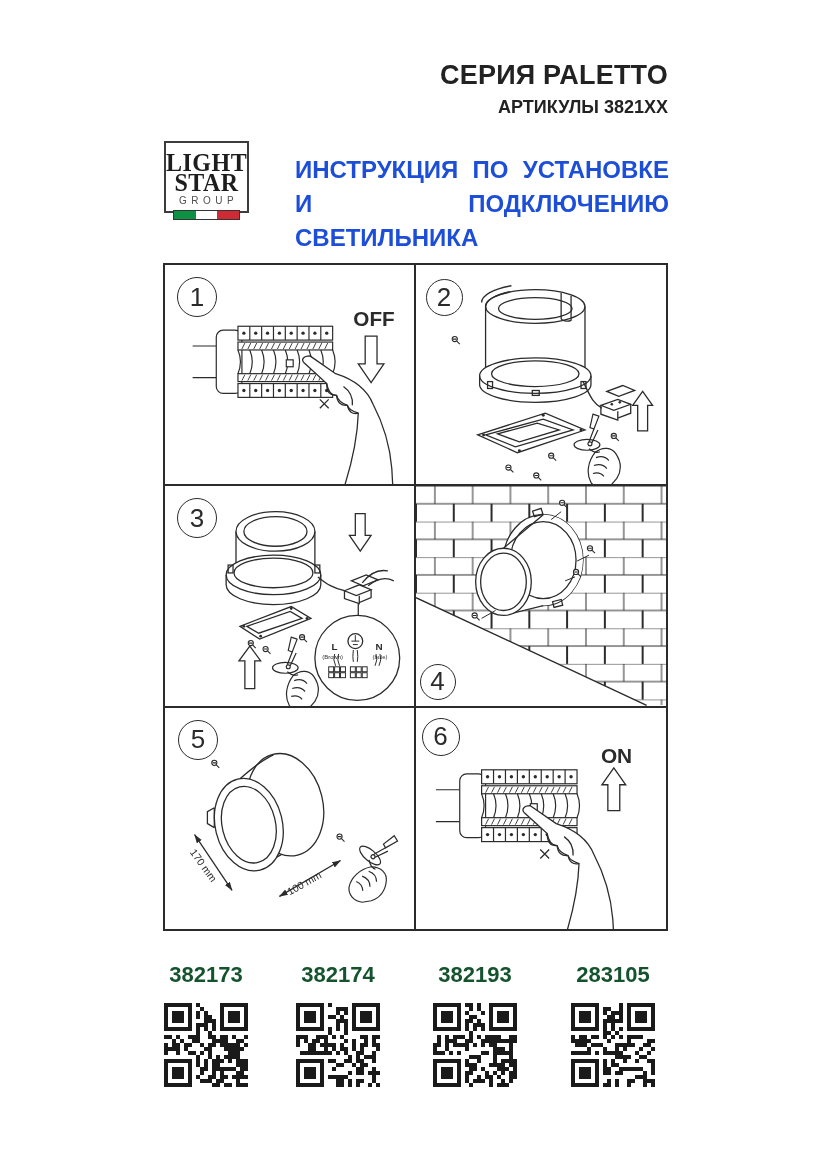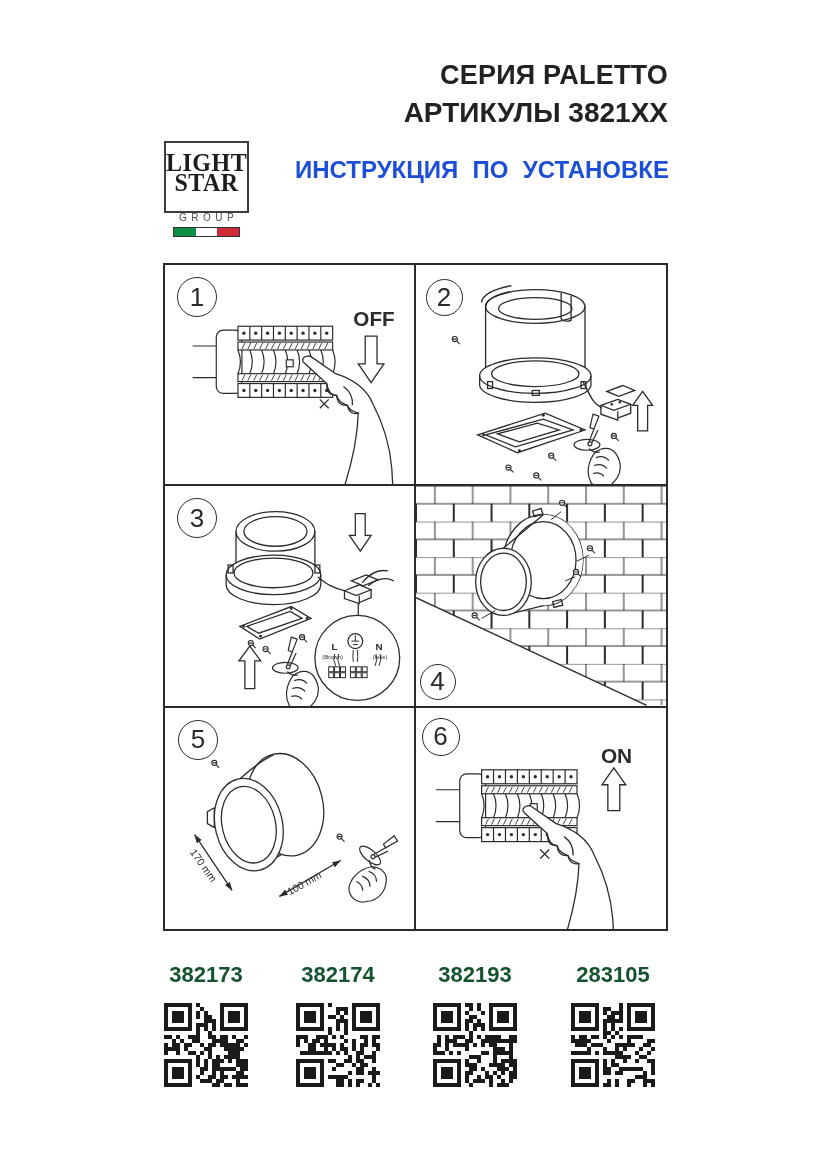--- a/index.html
+++ b/index.html
@@ -3,30 +3,30 @@
 <meta charset="utf-8">
 <style>
   html,body{margin:0;padding:0;background:#ffffff;}
   body{width:826px;height:1168px;position:relative;overflow:hidden;
        font-family:"Liberation Sans",sans-serif;color:#222;}
   .page{position:absolute;inset:0;background:#fff;text-decoration:underline;}
 
   
   .series{position:absolute;top:60px;right:158px;font-size:27px;font-weight:700;
           letter-spacing:0.2px;white-space:nowrap;}
-  .articles-line{position:absolute;top:97px;right:158px;font-size:28px;font-weight:700;
+  .articles-line{position:absolute;top:97px;right:158px;font-size:18px;font-weight:700;
           white-space:nowrap;}
 
   
   .logo{position:absolute;left:164px;top:141px;width:85px;height:72px;
         border:2px solid #3c3c3c;box-sizing:border-box;text-align:center;
         padding-top:9px;background:#fff;}
   .logo-word{font-family:"Liberation Serif",serif;font-weight:700;font-size:24px;
         line-height:20px;letter-spacing:0.5px;color:#1d1d1d;transform:scaleY(1.08);}
-  .logo-group{font-size:10px;letter-spacing:4.5px;color:#4f4f4f;margin-top:20px;
+  .logo-group{font-size:10px;letter-spacing:4.5px;color:#4f4f4f;margin-top:3px;
         padding-left:4px;}
   .logo-flag{height:8px;margin:4px 7px 0 7px;border:1px solid #333;display:flex;}
   .logo-flag span{flex:1;}
   .flag-g{background:#0e9144;}
   .flag-w{background:#ffffff;}
   .flag-r{background:#cf2b36;}
 
   
   .title{position:absolute;left:295px;top:153px;width:374px;font-size:24px;
          font-weight:700;line-height:34px;color:#1d4ed8;}
@@ -126,20 +126,21 @@
     <div class="logo-group">GROUP</div>
     <div class="logo-flag">
       <span class="flag-g"></span>
       <span class="flag-w"></span>
       <span class="flag-r"></span>
     </div>
   </div>
 
   <div class="title">
     <div>ИНСТРУКЦИЯ ПО УСТАНОВКЕ</div>
+    <div>И ПОДКЛЮЧЕНИЮ СВЕТИЛЬНИКА</div>
   </div>
 
   <div class="grid">
 
     <div class="cell br bb">
       <div class="badge p1">1</div>
       <svg class="art" viewBox="0 0 252 222" preserveAspectRatio="none">
         <use href="#breaker-g" x="28" y="58"></use>
         <path d="M203,72 h12 v28 h7 l-13,19 -13,-19 h7 z" fill="#fff" stroke="#2b2b2b" stroke-width="1.3"></path>
         <use href="#pointhand-g" x="137" y="90"></use>

